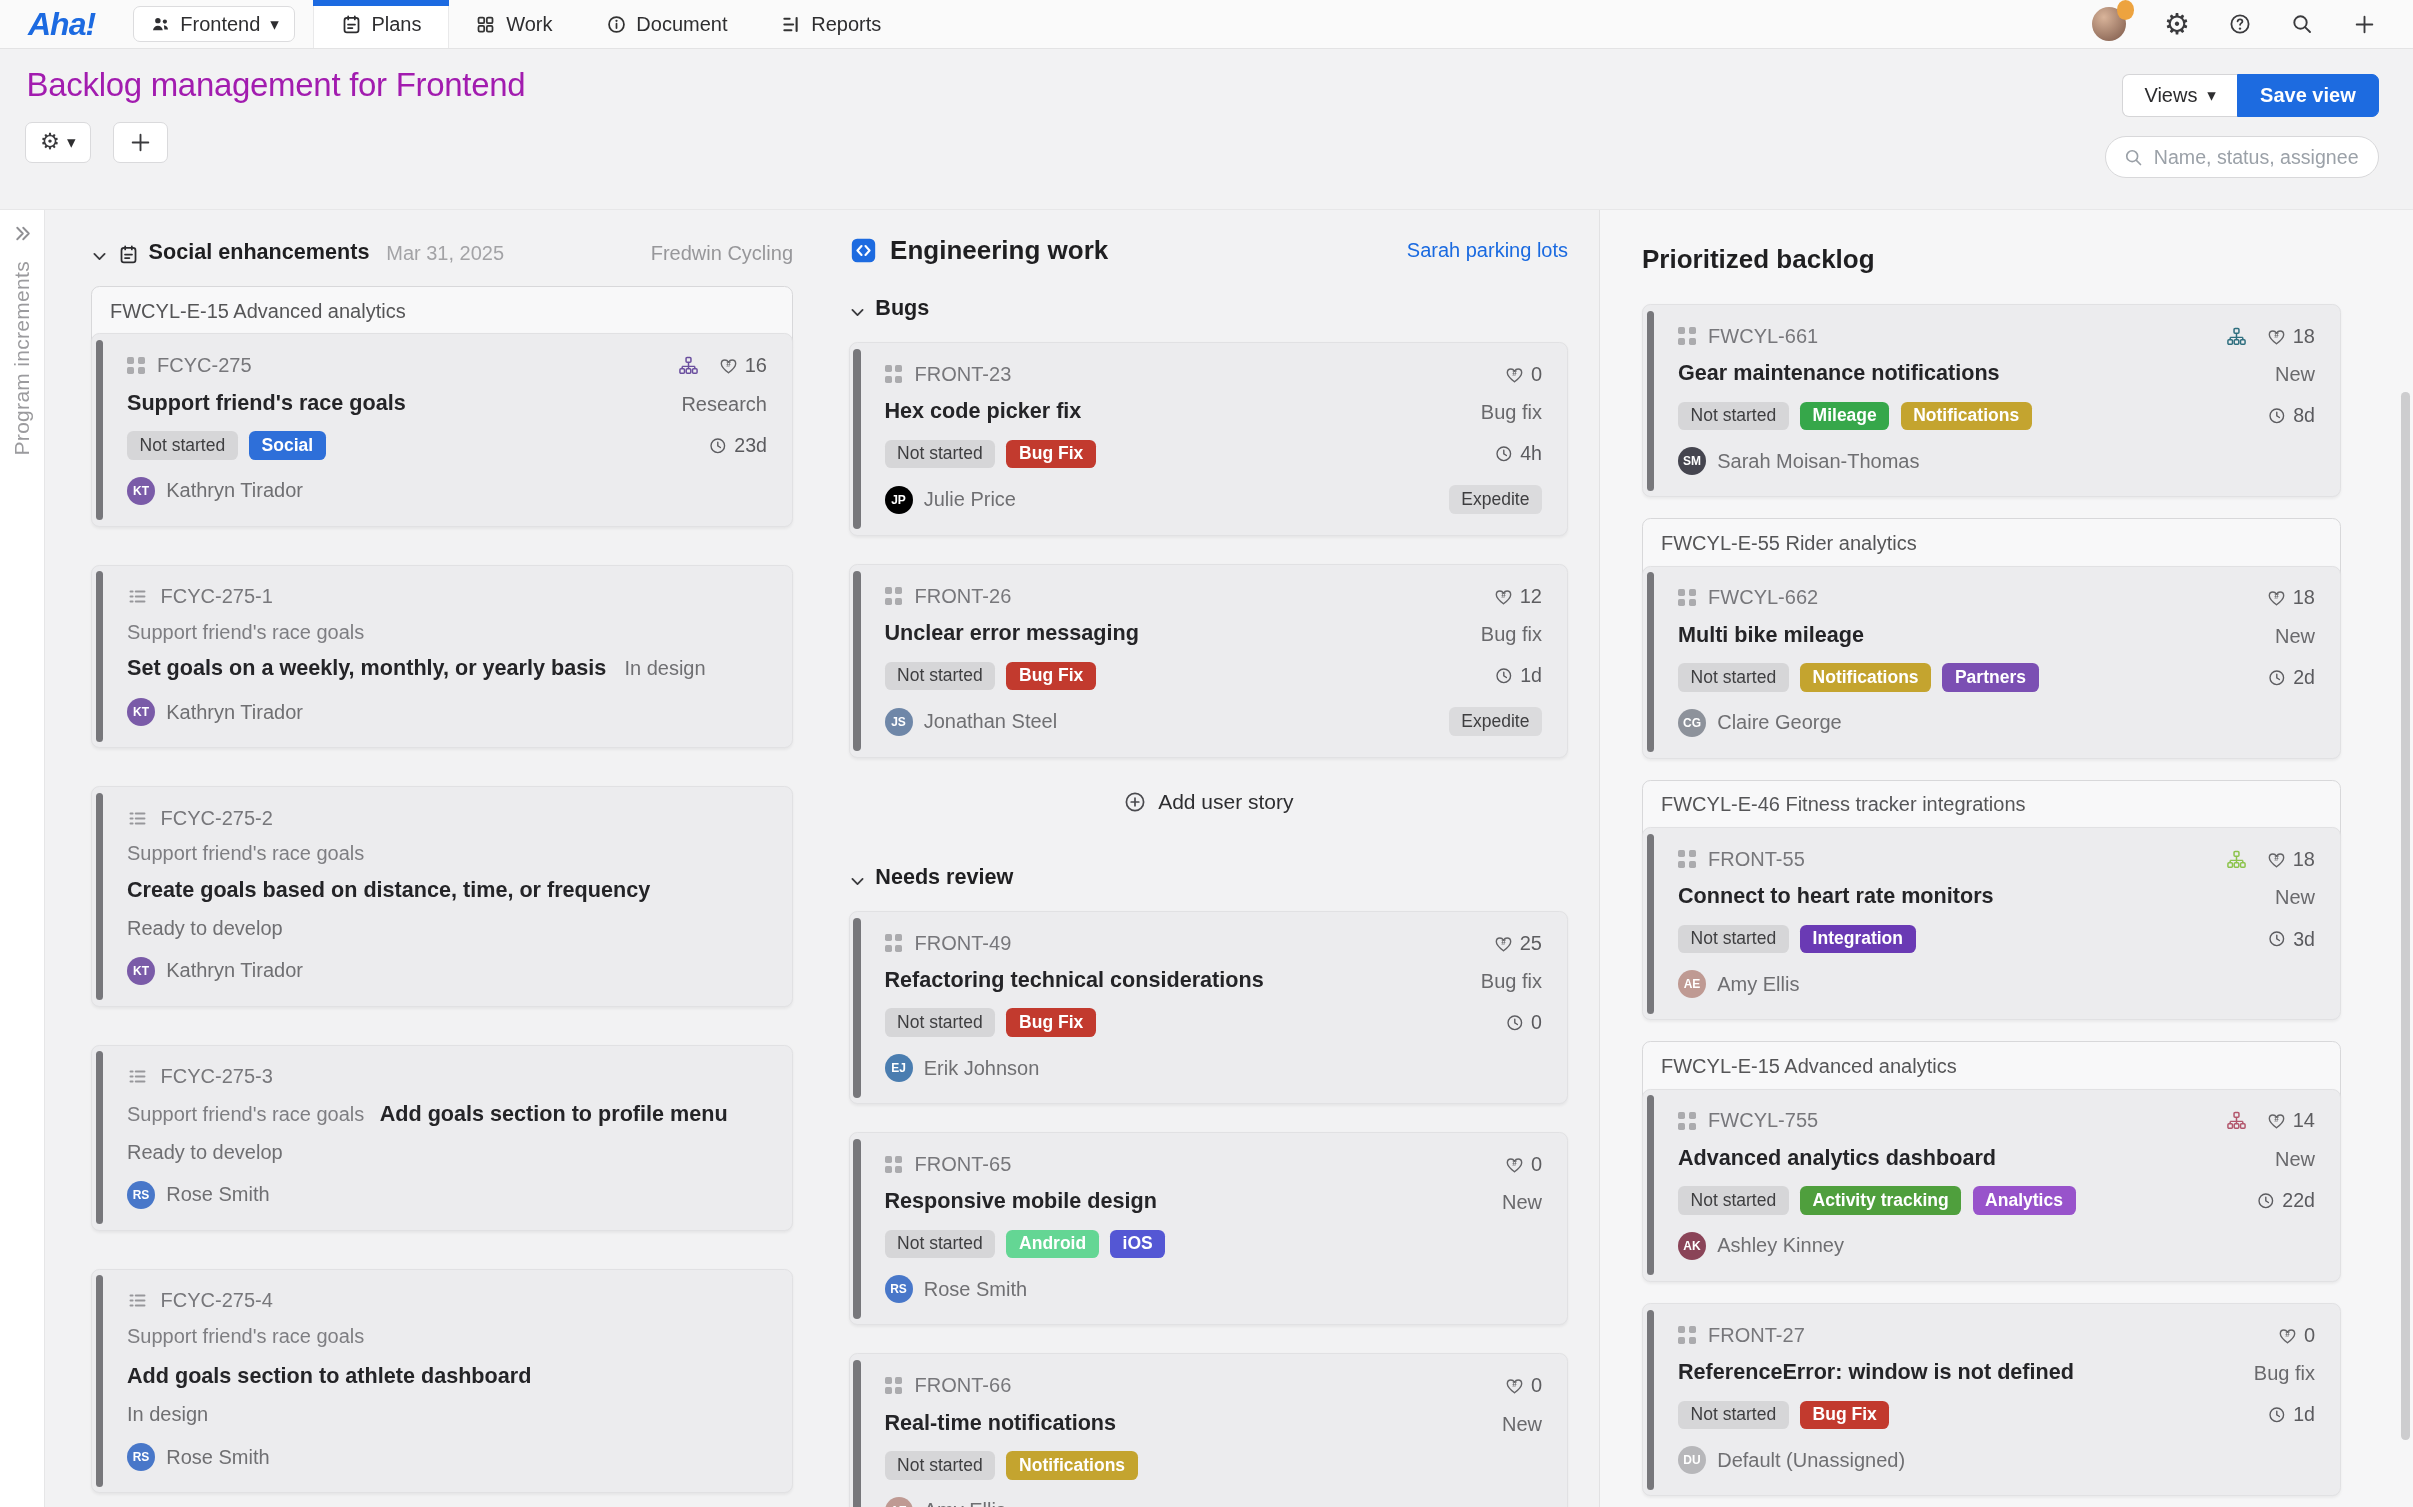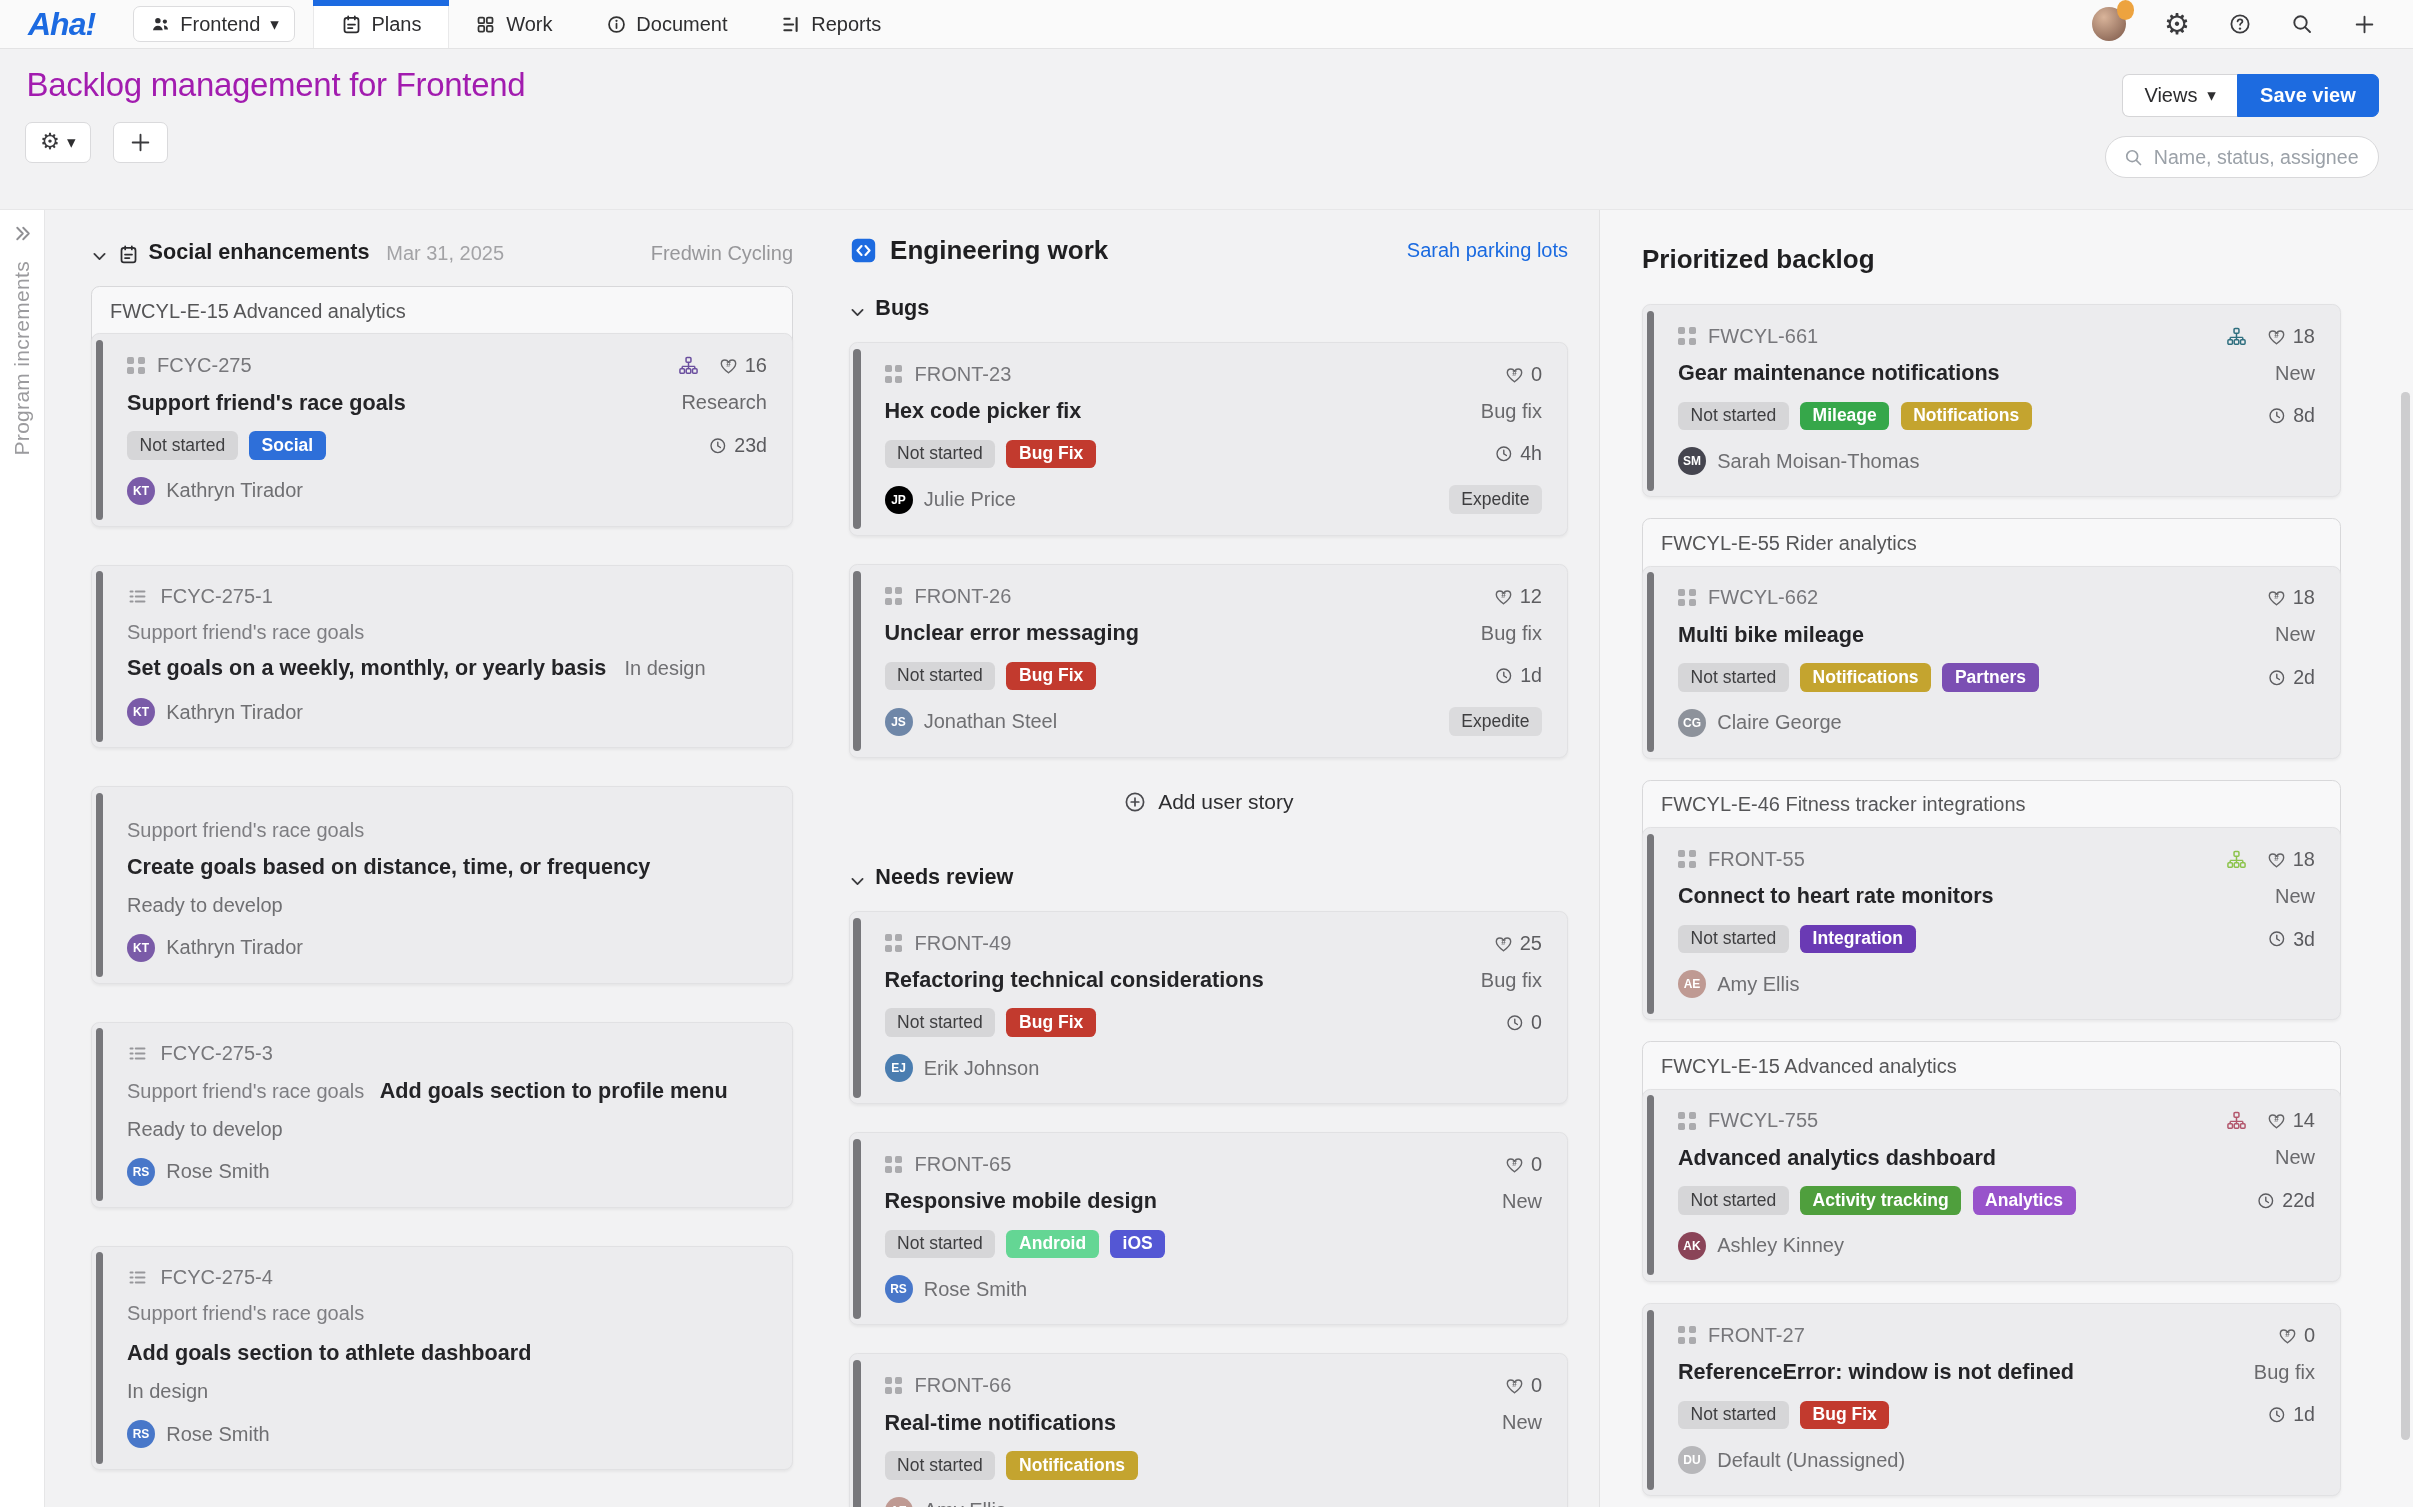--- a/index.html
+++ b/index.html
@@ -58,21 +58,21 @@
   .col-backlog .card{margin-bottom:21px}
   .crow{display:flex;align-items:center}
   .r1{gap:12.6px;color:#747478;font-size:20px}
   .cid{color:#77777b}
   .r1right{margin-left:auto;display:flex;align-items:center;gap:19.6px}
   .score{display:flex;align-items:center;gap:5.6px;color:#5d5d60;font-size:20px}
   .icon{display:inline-flex;align-items:center}
   .icon svg{display:block}
   .draghandle{display:grid;grid-template-columns:repeat(2,7px);gap:3.5px;cursor:grab}
   .draghandle i{width:7px;height:7px;background:#ababae;border-radius:1.7px}
-  .r2{margin-top:12.6px;align-items:center}
+  .r2{margin-top:12.6px;align-items:flex-end}
   .ctitle{font-size:21.6px;font-weight:700;color:#242427}
   .ctype{margin-left:auto;font-size:20px;color:#69696c}
   .r3{margin-top:15.4px;gap:11.2px}
   .badges{display:flex;gap:11.2px;align-items:center;flex-wrap:wrap}
   .badge{font-size:17.5px;padding:5.6px 12.6px;border-radius:6.3px;font-weight:700;line-height:1;white-space:nowrap}
   .badge.soft{font-weight:400}
   .time{margin-left:auto;display:flex;align-items:center;gap:7px;font-size:19.6px;color:#5a5a5e;white-space:nowrap}
   .r4{margin-top:17px}
   .assignee{display:flex;align-items:center;gap:11.2px}
   .avatar{width:28px;height:28px;border-radius:50%;color:#fff;font-size:12px;font-weight:700;display:flex;align-items:center;justify-content:center;flex:none}
@@ -308,20 +308,29 @@
               <span class="rstatus-in">In design</span>
             </div>
             <div class="crow r4">
               <span class="assignee">
                 <span class="avatar" style="background:#7a5ba8">KT</span>
                 <span class="aname">Kathryn Tirador</span>
               </span>
             </div>
           </div>
           <div class="card rcard">
+            <div class="crow r1">
+              <span class="icon">
+                <svg width="21" height="21" viewBox="0 0 24 24" fill="none">
+                  <path d="M4 6.2h2.4M4 12h2.4M4 17.8h2.4" stroke="#97979b" stroke-width="2.2" stroke-linecap="round"></path>
+                  <path d="M10 6.2h10M10 12h10M10 17.8h10" stroke="#97979b" stroke-width="2.2" stroke-linecap="round"></path>
+                </svg>
+              </span>
+              <span class="cid">FCYC-275-2</span>
+            </div>
             <div class="crow r2w">
               <span class="parentref">Support friend's race goals</span>
             </div>
             <div class="crow r2t">
               <span class="ctitle">Create goals based on distance, time, or frequency</span>
             </div>
             <div class="crow rstatus">Ready to develop</div>
             <div class="crow r4">
               <span class="assignee">
                 <span class="avatar" style="background:#7a5ba8">KT</span>

